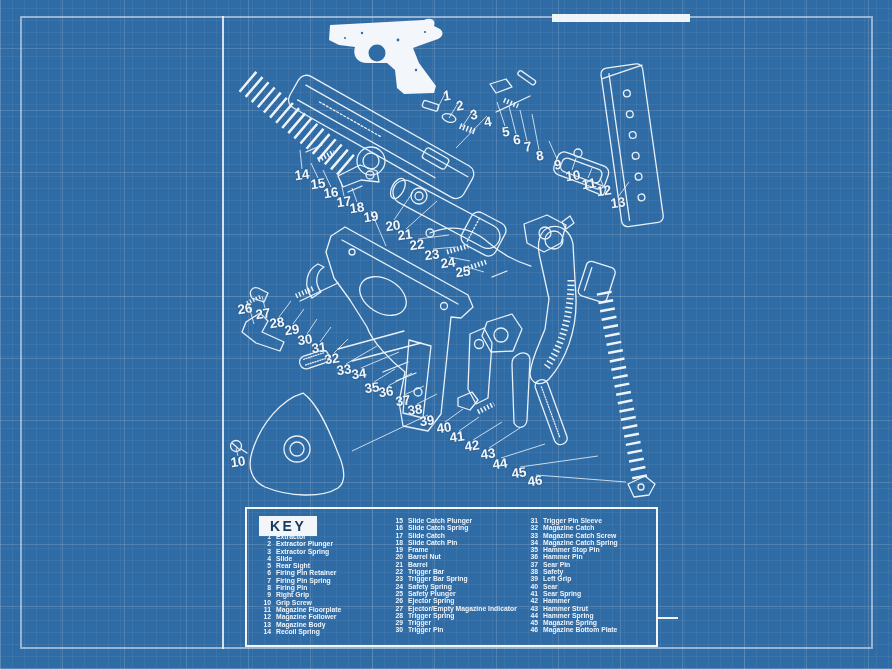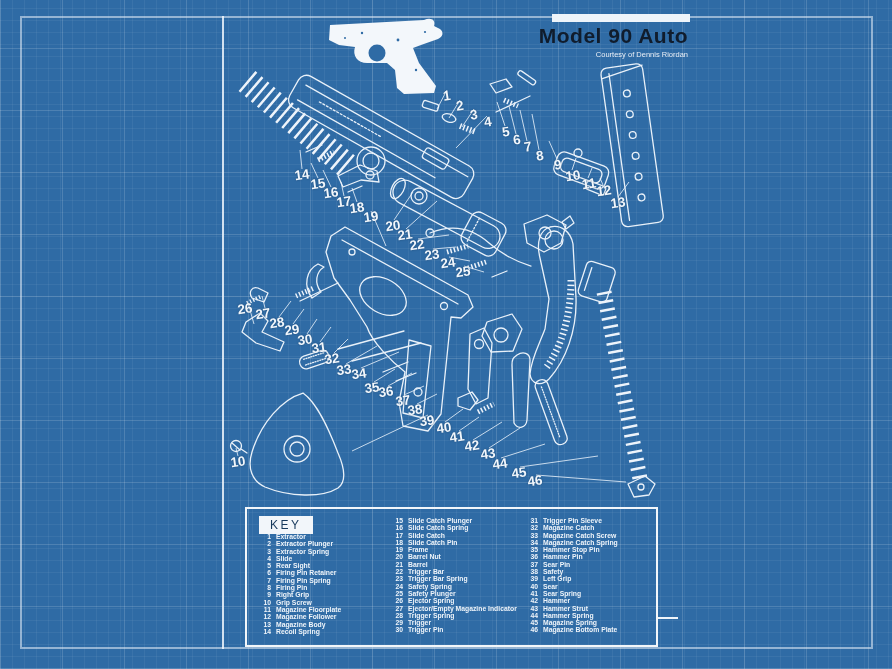--- a/index.html
+++ b/index.html
@@ -47,21 +47,21 @@
     font-size:13.5px; font-weight:bold; color:#f2f7fc; line-height:1;
     text-shadow:0 0 2px rgba(22,52,84,0.6);
   }
 
   .key-panel{
     position:absolute; left:245px; top:507px; width:413px; height:140px;
     border:2px solid #f2f6fa; box-sizing:border-box;
   }
   .key-header{
     position:absolute; left:12px; top:7px; background:#f2f6fa; color:#17395c;
-    font-size:12px; font-weight:normal; letter-spacing:2.5px; padding:2px 11px;
+    font-size:14px; font-weight:bold; letter-spacing:2.5px; padding:2px 11px;
   }
   .key-col{
     position:absolute; margin:0; padding:0; list-style:none;
     font-size:6.8px; font-weight:bold; color:#eef4fa; line-height:7.3px;
     white-space:nowrap;
   }
   .key-col.c1{ left:11px; top:24px; }
   .key-col.c2{ left:143px; top:8px; }
   .key-col.c3{ left:278px; top:8px; }
   .key-item .num{ display:inline-block; width:13px; text-align:right; margin-right:5px; }
@@ -69,24 +69,20 @@
 </style>
 </head>
 <body>
 
 <div class="blueprint">
 
   <div class="outer-border"></div>
   <div class="margin-divider"></div>
   <div class="title-accent"></div>
 
-  <div class="title-block">
-    <h1>Model 90 Auto</h1>
-    <div class="credit">Courtesy of Dennis Riordan</div>
-  </div>
 
   <svg class="diagram" width="892" height="669" viewBox="0 0 892 669">
     <defs>
       <pattern id="hatch" width="5" height="5" patternUnits="userSpaceOnUse">
         <path d="M0,0 L5,5 M5,0 L0,5" stroke="rgba(240,246,252,0.45)" stroke-width="0.8"></path>
       </pattern>
     </defs>
 
     <g>
       <path class="fillw" d="M330,25 L424,20 C431,17 436,20 434,26 L440,29 C444,32 443,37 438,39

